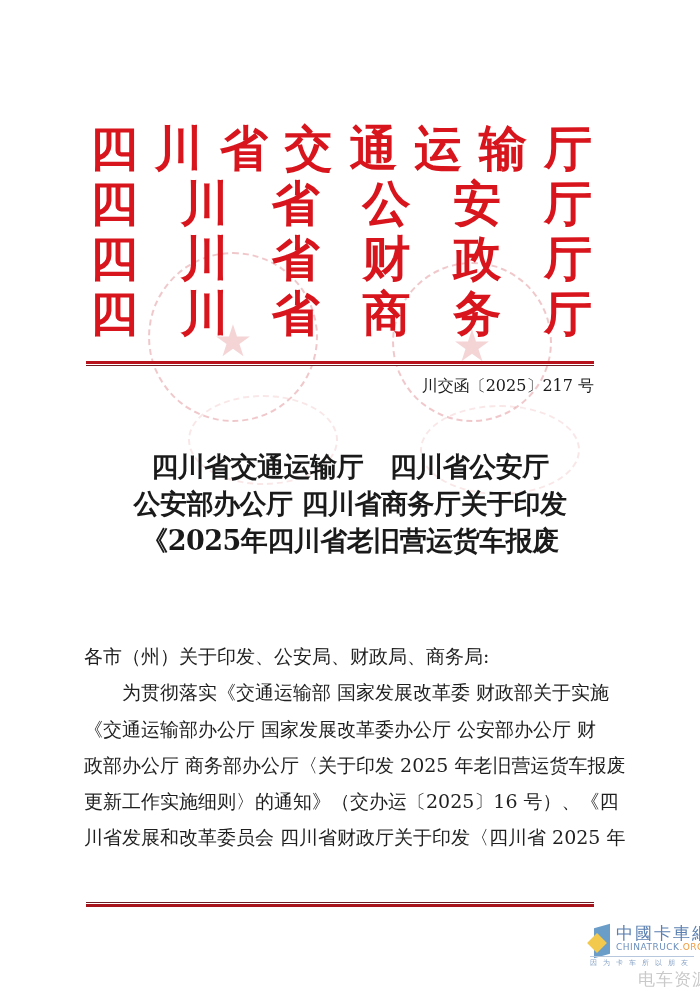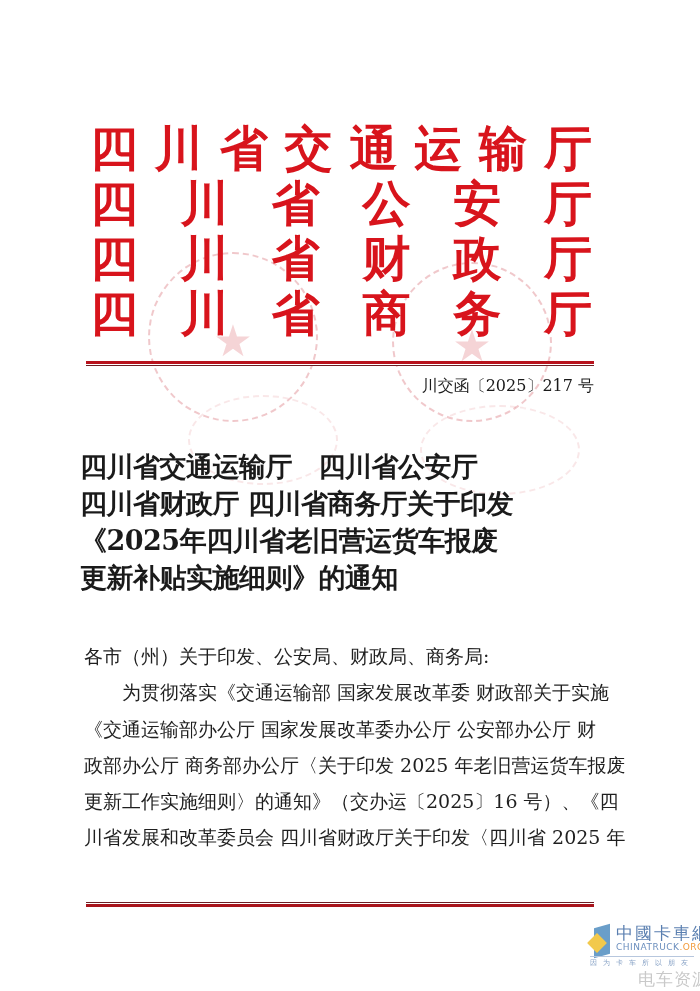--- a/index.html
+++ b/index.html
@@ -67,20 +67,21 @@
       right: 106px; top: 376px;
       font-size: 16px;
       color: #1a1a1a;
       font-family: "DejaVu Serif", "Liberation Serif", serif;
       letter-spacing: 0px;
     }
 
     .title {
       position: absolute;
       left: 80px; width: 540px; top: 448px;
+      text-align: center;
       font-family: "DejaVu Serif", "Liberation Serif", serif;
       font-weight: bold;
       font-size: 27px;
       line-height: 37px;
       color: #1a1a1a;
       letter-spacing: -0.5px;
     }
     .title div { white-space: nowrap; }
 
     .body-text {
@@ -189,23 +190,22 @@
   <div class="divider divider-top">
     <div class="thick"></div>
       <div class="gap"></div>
       <div class="thin"></div>
   </div>
 
   <div class="doc-number">川交函〔2025〕217 号</div>
 
   <div class="title">
     <div>四川省交通运输厅　四川省公安厅</div>
-    <div>四川省财政厅 四川省商务厅关于印发</div>
+    <div>公安部办公厅 四川省商务厅关于印发</div>
     <div>《2025年四川省老旧营运货车报废</div>
-    <div>更新补贴实施细则》的通知</div>
   </div>
 
   <div class="body-text">
     <div>各市（州）关于印发、公安局、财政局、商务局:</div>
     <div class="indent">为贯彻落实《交通运输部 国家发展改革委 财政部关于实施</div>
     <div>《交通运输部办公厅 国家发展改革委办公厅 公安部办公厅 财</div>
     <div>政部办公厅 商务部办公厅〈关于印发 2025 年老旧营运货车报废</div>
     <div>更新工作实施细则〉的通知》（交办运〔2025〕16 号）、《四</div>
     <div>川省发展和改革委员会 四川省财政厅关于印发〈四川省 2025 年</div>
   </div>

